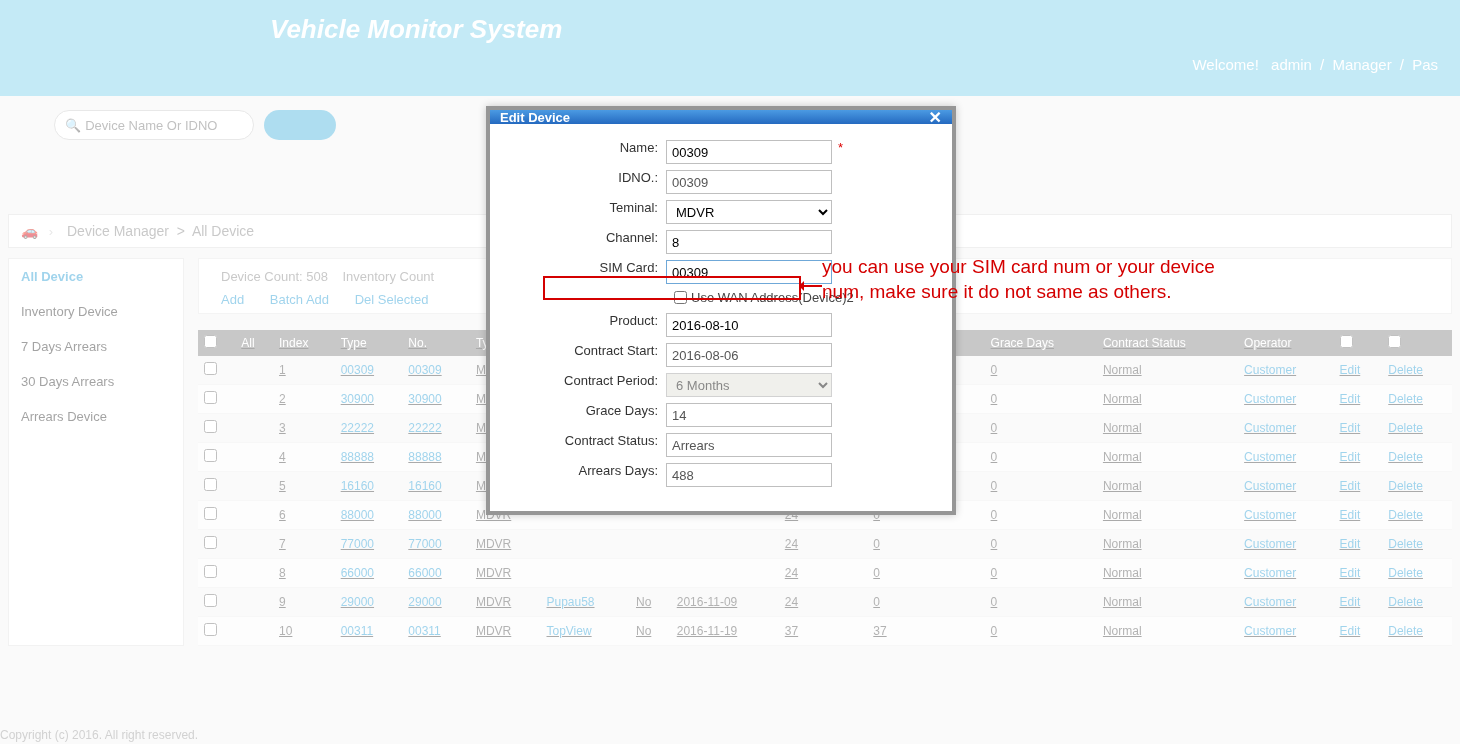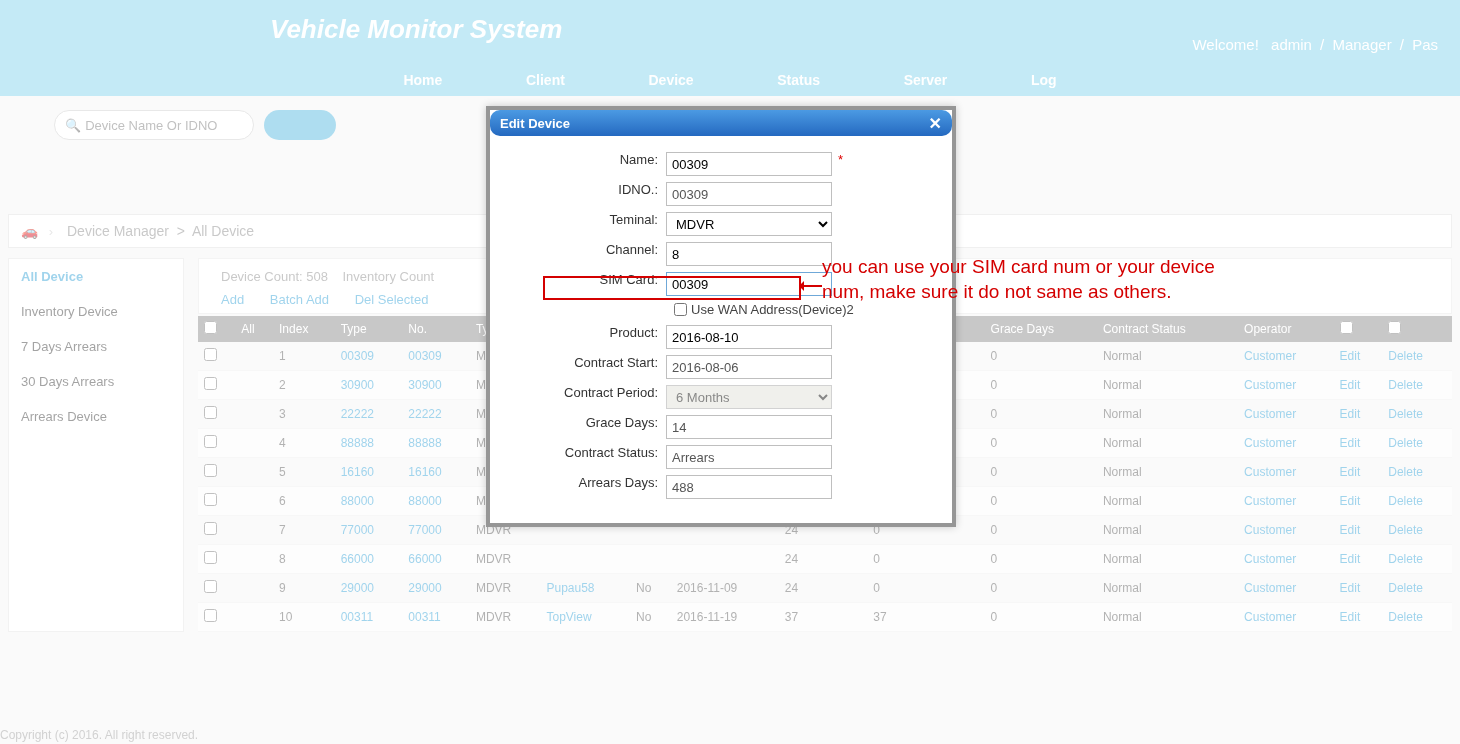--- a/index.html
+++ b/index.html
@@ -3,21 +3,21 @@
 <meta charset="utf-8">
 <style>
   * { box-sizing: border-box; margin: 0; padding: 0; font-family: Arial, Helvetica, sans-serif; }
   body { width: 1460px; height: 744px; background: #f4f4f4; position: relative; overflow: hidden; font-size: 13px; color: #444; }
 
   
   .header { height: 96px; background: #7dd0ea; width: 100%; position: relative; }
   .app-title { position: absolute; left: 270px; top: 14px; color: #fff; font-size: 26px; font-weight: bold; font-style: italic; }
   .top-nav { position: absolute; bottom: 4px; left: 0; right: 0; text-align: center;}
   .top-nav a { display: inline-block; color: #fff; font-weight: bold; font-size: 14px; padding: 4px 10px; margin: 0 30px; cursor: pointer; }
-  .welcome { position: absolute; right: 18px; top: 36px; color: #fff; font-size: 15px; }
+  .welcome { position: absolute; right: 18px; top: 56px; color: #fff; font-size: 15px; }
   .welcome span { padding: 0 4px; }
 
   
   .toolbar { padding: 14px 54px; }
   .search-box { background: #fff; border: 1px solid #ccc; border-radius: 15px; height: 30px; width: 200px; display: inline-flex; align-items: center; padding: 0 10px; color: #bbb; }
   .search-box input { border: none; outline: none; font-size: 13px; width: 160px; color: #bbb; }
   .pill-btn { display: inline-block; vertical-align: top; height: 30px; width: 72px; background: #4db4dd; border-radius: 15px; margin-left: 6px;}
 
   
   .breadcrumb-wrap { margin: 60px 8px 0 8px; height: 34px; display: flex; align-items: center; border: 1px solid #ddd; background: #fff; padding-left: 8px;}
@@ -29,63 +29,55 @@
   .body-wrap { display: flex; padding: 10px 8px 0 8px; gap: 14px;}
   .sidebar { width: 176px; background: #fff; border: 1px solid #e3e3e3; }
   .sidebar-item { padding: 10px 12px; font-size: 13px; color: #333; cursor: pointer;}
   .sidebar-item.active { color: #2e9fd6; font-weight: bold;}
 
   .main { flex: 1;}
   .counts-bar { background:#fff; border:1px solid #e6e6e6; padding:10px 22px 6px 22px; color:#888;}
   .counts-bar .links { margin-top:8px;}
   .counts-bar a { color:#2e9fd6; margin-right:22px; cursor:pointer;}
 
-  table.data { width:100%; border-collapse: collapse; font-size:12px; margin-top:2px;}
+  table.data { width:100%; border-collapse: collapse; font-size:12px; margin-top:16px;text-decoration:underline;}
   table.data thead th { background:#868686; color:#fff; font-weight:normal; padding:5px 6px; text-align:left;}
   table.data td { padding:6px 6px; border-bottom:1px solid #eee; color:#555; white-space:nowrap; }
   table.data tr:nth-child(even) td { background:#fafafa;}
   table.data a { color:#2e9fd6; cursor:pointer;}
   table.data input[type=checkbox]{ }
 
   .footer { position:absolute; bottom:2px; width:100%; color:#999; font-size:12px;}
 
   
   .mask { position:absolute; inset:0; background:rgba(255,255,255,0.55); }
 
   
   .dialog { position:absolute; left:486px; top:106px; width:470px; border:4px solid #969696; background:#fff; box-shadow:0 0 8px rgba(0,0,0,0.2);}
-  .dialog-header { height:26px; background:linear-gradient(#4b9ae3,#2469c0); color:#fff; font-weight:bold; display:flex; align-items:center; justify-content:space-between; padding:0 10px;border-radius:10px;}
+  .dialog-header { height:14px; background:linear-gradient(#4b9ae3,#2469c0); color:#fff; font-weight:bold; display:flex; align-items:center; justify-content:space-between; padding:0 10px;}
   .dialog-close { color:#fff; font-size:16px; cursor:pointer;}
   .dialog-body { padding:16px 20px 18px 0;}
   .form-row { display:flex; margin-bottom:6px;}
   .form-label { width:176px; text-align:right; padding-right:8px; color:#333;}
   .form-row input[type=text], .form-row select { width:166px; height:24px; border:1px solid #bfbfbf; padding:0 5px; font-size:13px; background:#fff;}
   .form-row .readonly { background:#ebebe4; color:#555;}
   .asterisk { color:#d00; margin-left:6px;}
   .check-row { padding-left:184px; margin: 2px 0 8px 0; display:flex; align-items:center; gap:4px;}
   .save-btn-wrap { text-align:center; margin-top:10px;}
   .save-btn { background:linear-gradient(#53b4f2,#2a8fd6); color:#fff; border:1px solid #2681c4; border-radius:13px; height:26px; width:92px; font-size:13px; cursor:pointer;}
   .sim-highlight { position:absolute; left:543px; top:276px; width:258px; height:24px; border:2px solid #d40000; pointer-events:none; }
   .arrow { position:absolute; left:800px; top:285px; width:22px; height:2px; background:#d40000;}
   .arrow::before { content:''; position:absolute; left:-6px; top:-4px; border:5px solid transparent; border-right-color:#d40000;}
   .annotation { position:absolute; left:822px; top:255px; width:440px; color:#d40000; font-size:19px; line-height:1.3;}
 </style>
 </head>
 <body>
 
 <div class="header">
   <div class="app-title">Vehicle Monitor System</div>
-  <div class="top-nav">
-    <a>Home</a>
-    <a>Client</a>
-    <a>Device</a>
-    <a>Status</a>
-    <a>Server</a>
-    <a>Log</a>
-  </div>
   <div class="welcome">
     <span>Welcome!</span>
     <span>admin</span> /
     <span>Manager</span> /
     <span>Pas</span>
   </div>
 </div>
 
 <div class="toolbar">
   <span class="search-box">

